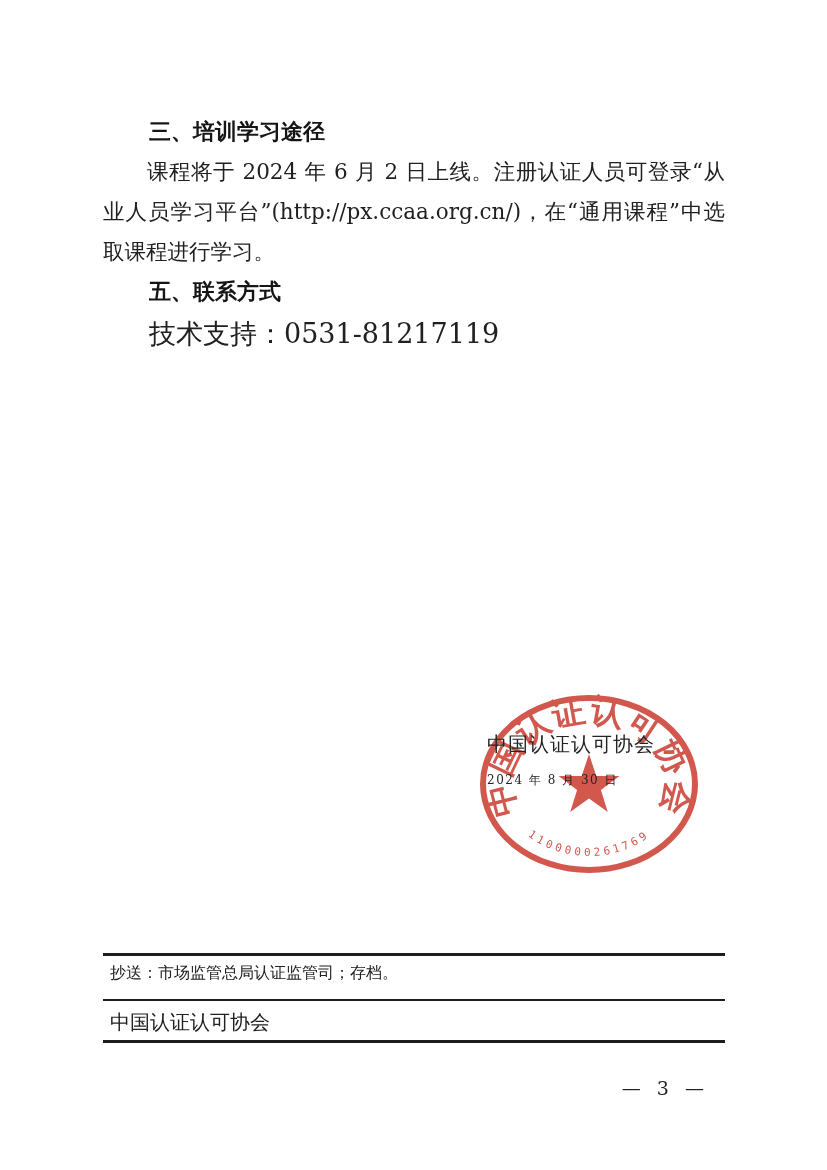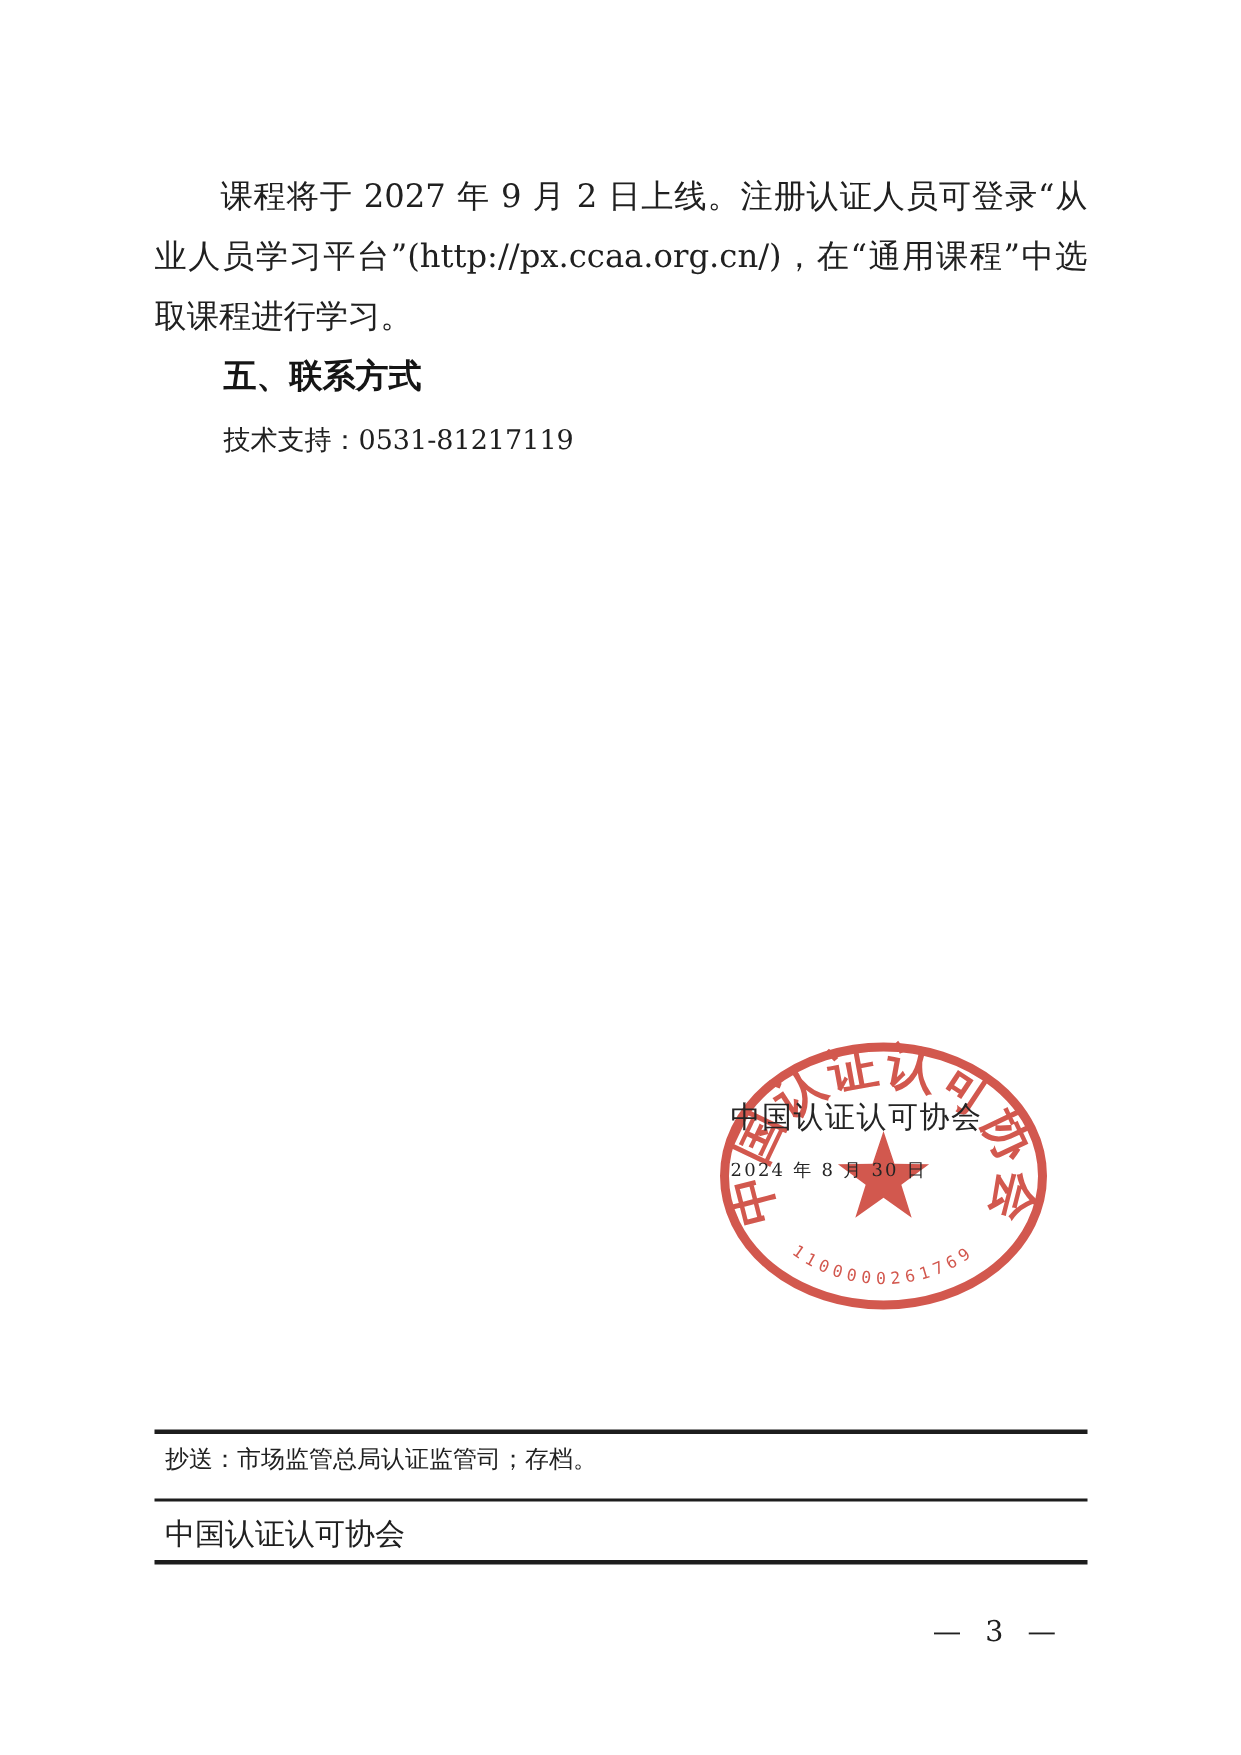--- a/index.html
+++ b/index.html
@@ -30,21 +30,21 @@
     color: #151515;
   }
   .body-para {
     font-size: 21.5px;
     line-height: 40px;
     text-align: justify;
     text-indent: 44px;
     color: #202020;
   }
   .contact-line {
-    font-size: 18px;
+    font-size: 27px;
     line-height: 43px;
     padding-left: 46px;
     color: #202020;
     white-space: nowrap;
   }
   
   .sig-org {
     position: absolute; left: 487px; top: 731px;
     font-size: 20px; letter-spacing: 1px;
     color: #242424; white-space: nowrap; z-index: 3;
@@ -83,21 +83,22 @@
     font-size: 19px; letter-spacing: 5px;
     color: #202020; white-space: nowrap;
   }
 </style>
 </head>
 <body>
 
 <div class="page">
 
   <main class="content">
-    <p class="body-para">课程将于 2027 年 9 月 2 日上线。注册认证人员可登录“从业人员学习平台”(http://px.ccaa.org.cn/)，在“通用课程”中选取课程进行学习。</p>
+    <h2 class="sec-heading">三、培训学习途径</h2>
+    <p class="body-para">课程将于 2024 年 6 月 2 日上线。注册认证人员可登录“从业人员学习平台”(http://px.ccaa.org.cn/)，在“通用课程”中选取课程进行学习。</p>
 
 
     <h2 class="sec-heading">五、联系方式</h2>
     <p class="contact-line">技术支持：0531-81217119</p>
   </main>
 
   <div class="sig-org">中国认证认可协会</div>
   <div class="sig-date">2024 年 8 月 30 日</div>
 
   <svg class="seal-svg" viewBox="0 0 230 190" xmlns="http://www.w3.org/2000/svg">

